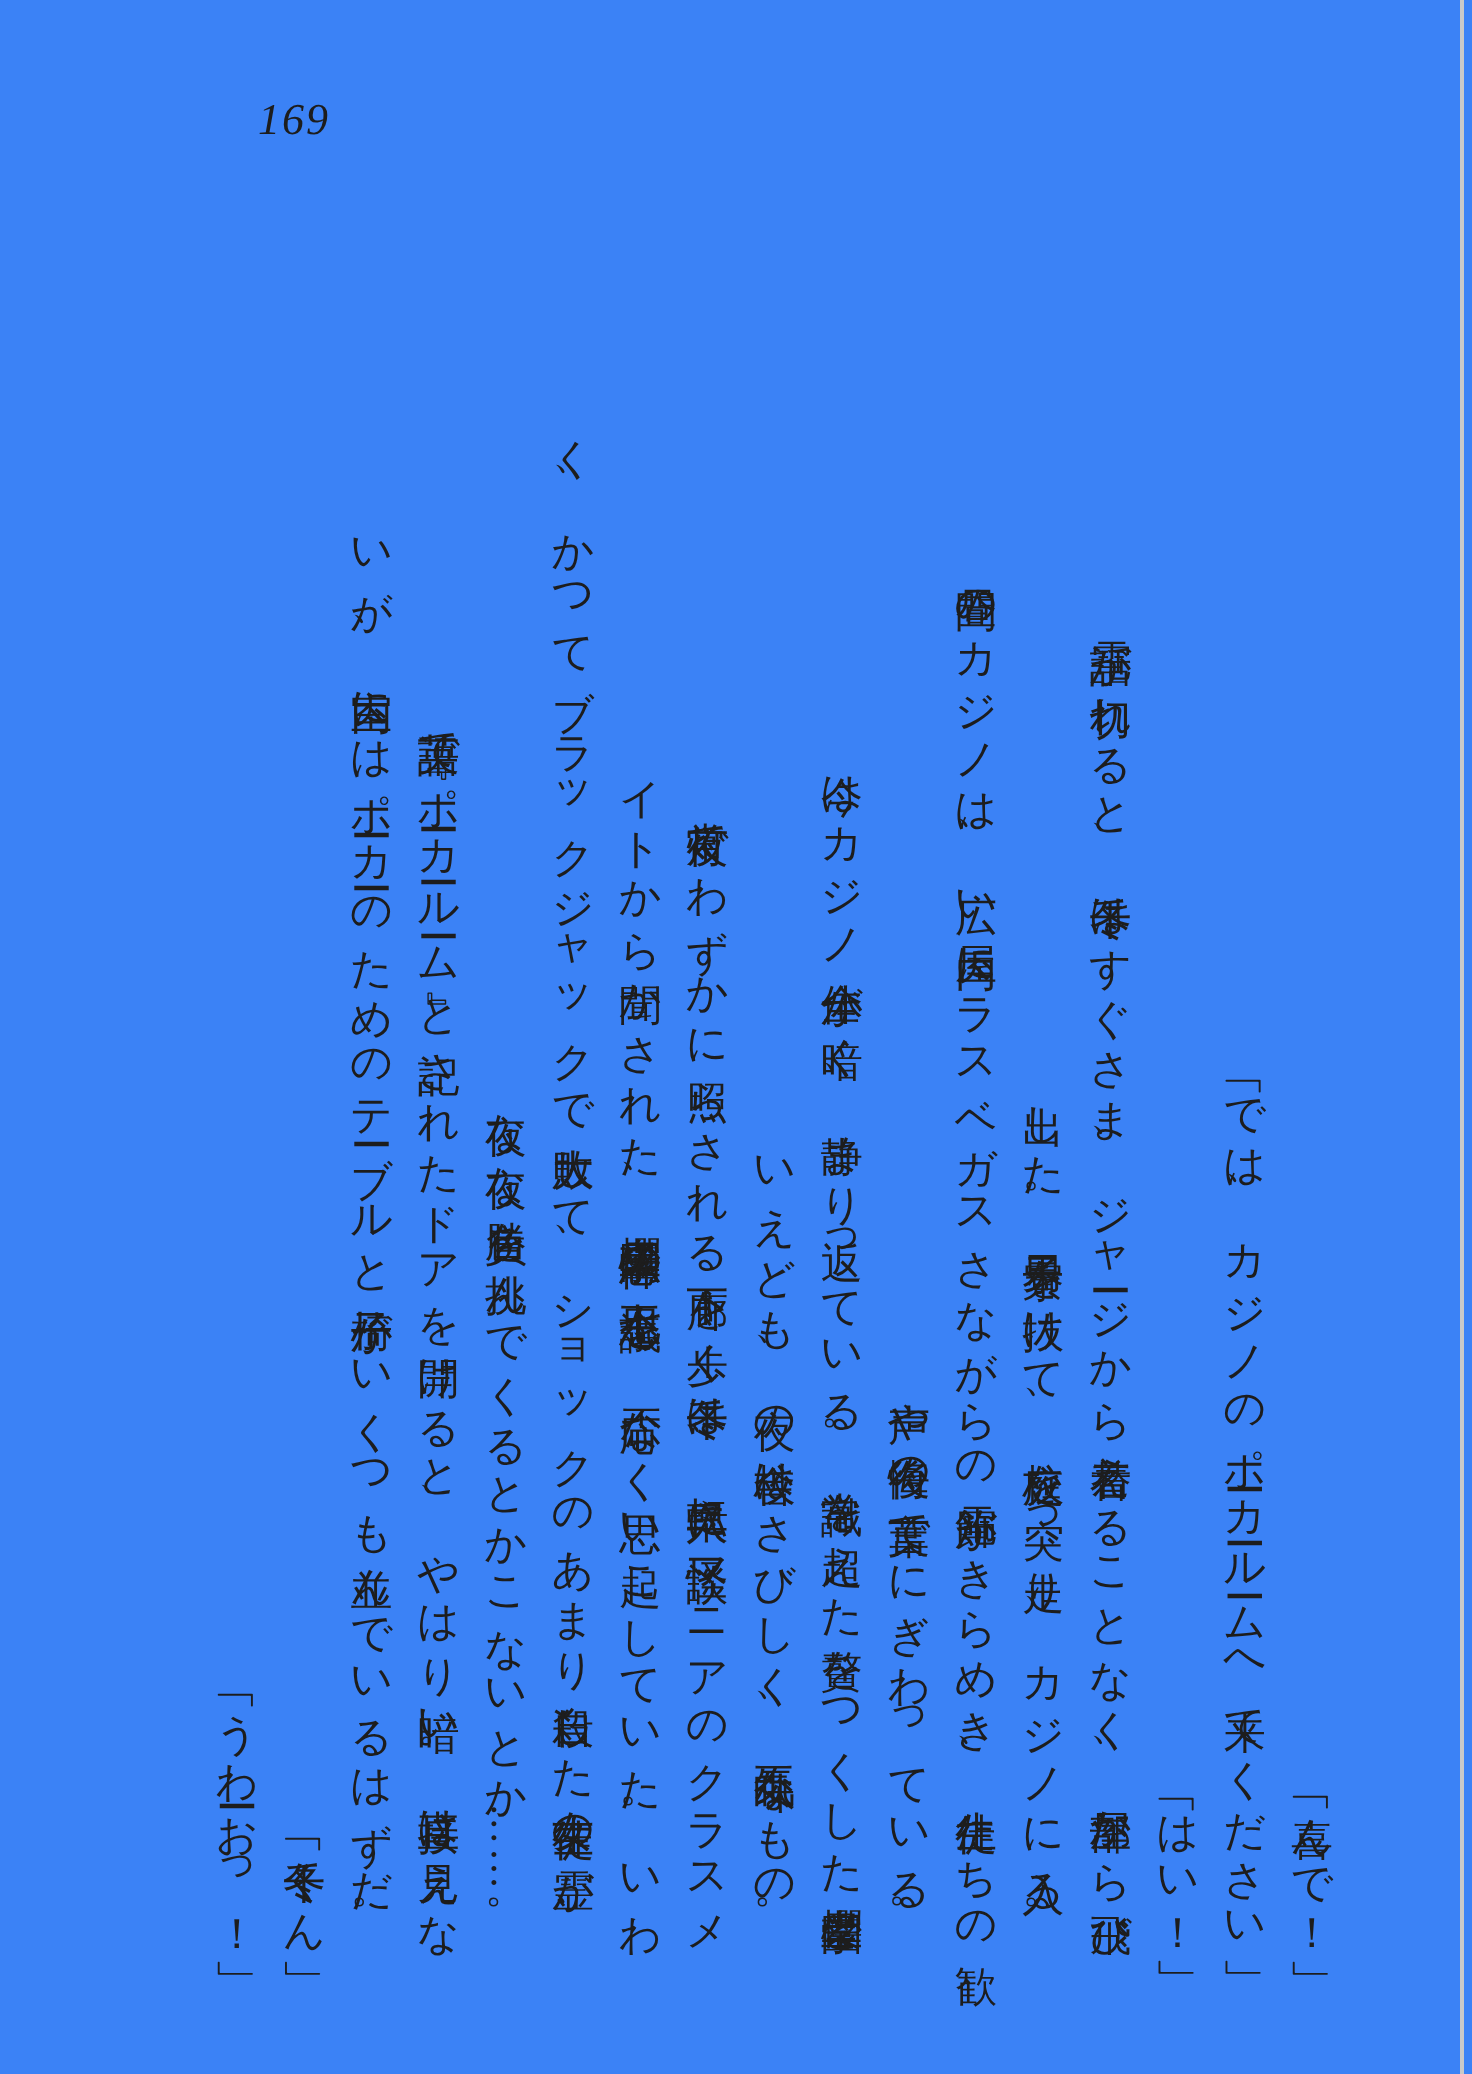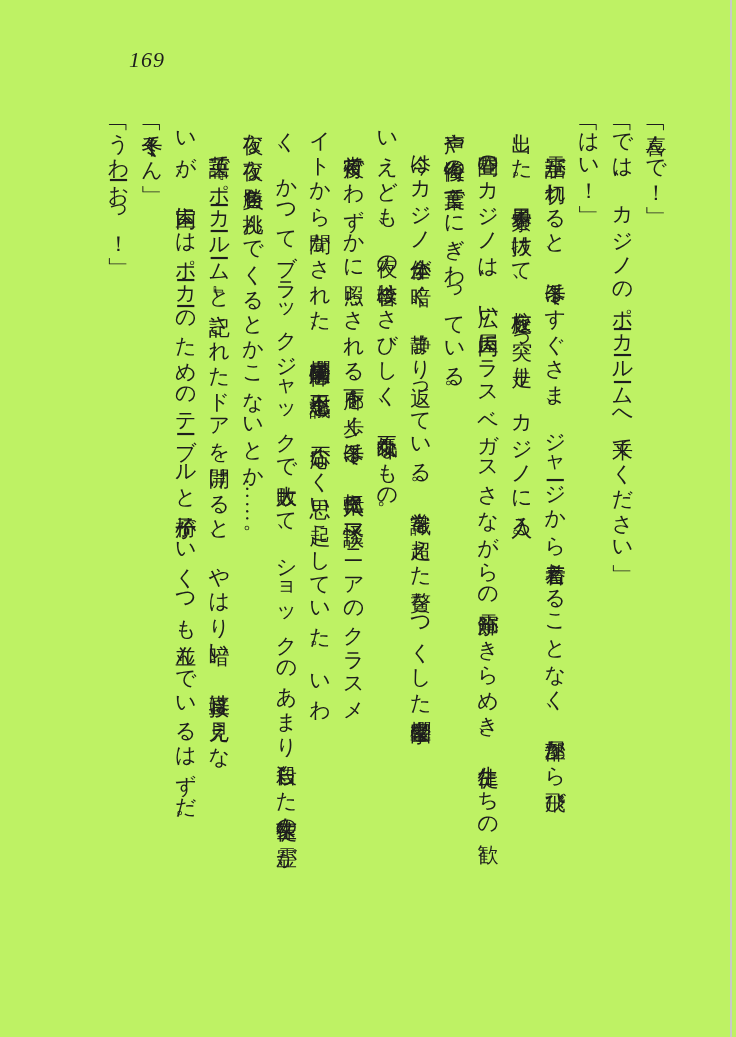--- a/index.html
+++ b/index.html
@@ -6,21 +6,22 @@
   body {
     width: 736px; height: 1037px;
     position: relative;
     background: #ffffff;
     overflow: hidden;
     font-family: "Liberation Serif", "DejaVu Serif", serif;
   }
   .page {
     position: absolute;
     left: 0; top: 0; width: 736px; height: 1037px;
-    background: #bef264;
+    background: #3b82f6;
+    text-align: right;
   }
   .page-number {
     position: absolute;
     top: 47px; left: 129px;
     font-size: 22px;
     font-style: italic;
     letter-spacing: 1px;
     color: #1e1e1e;
   }
   .text-block {

